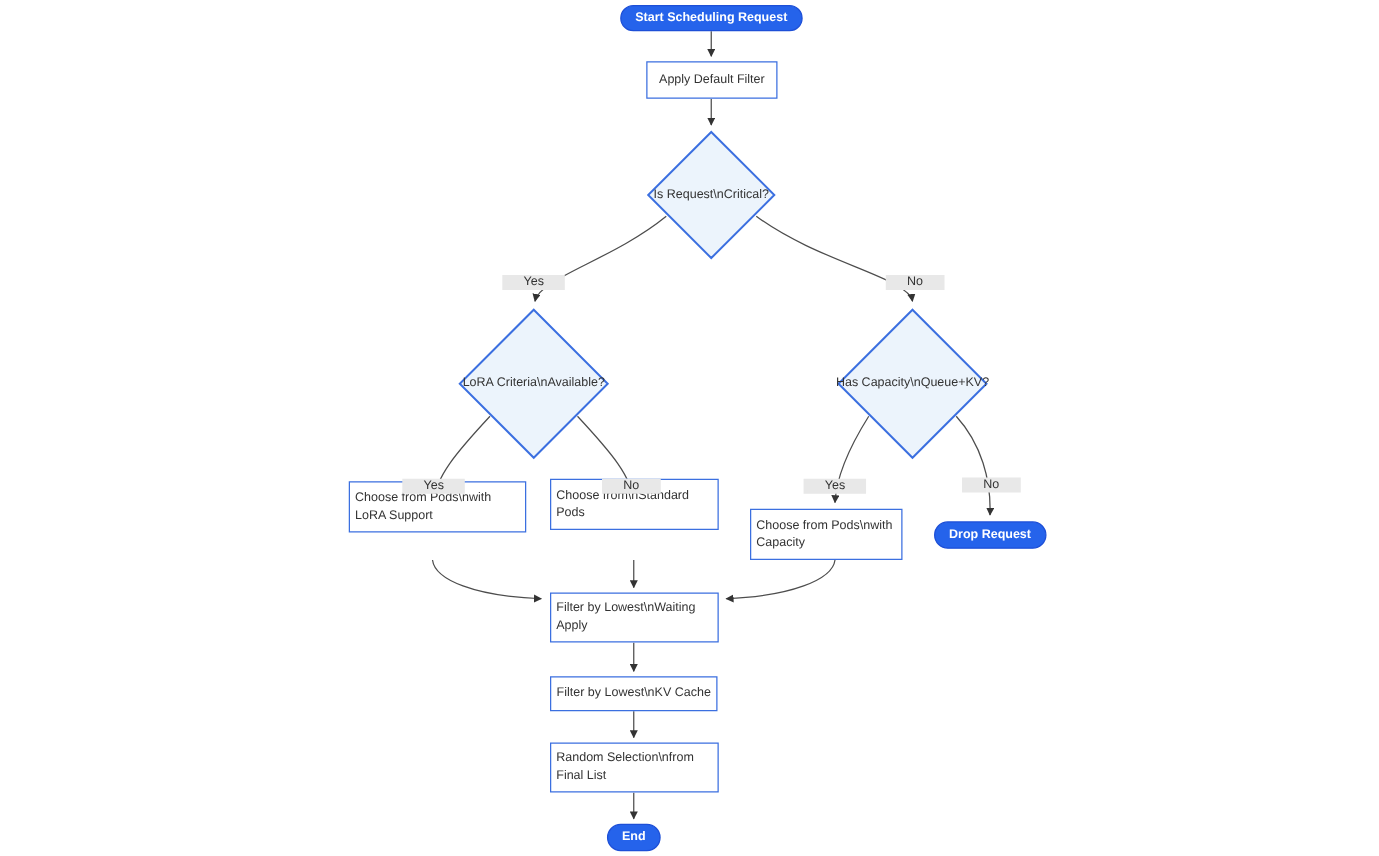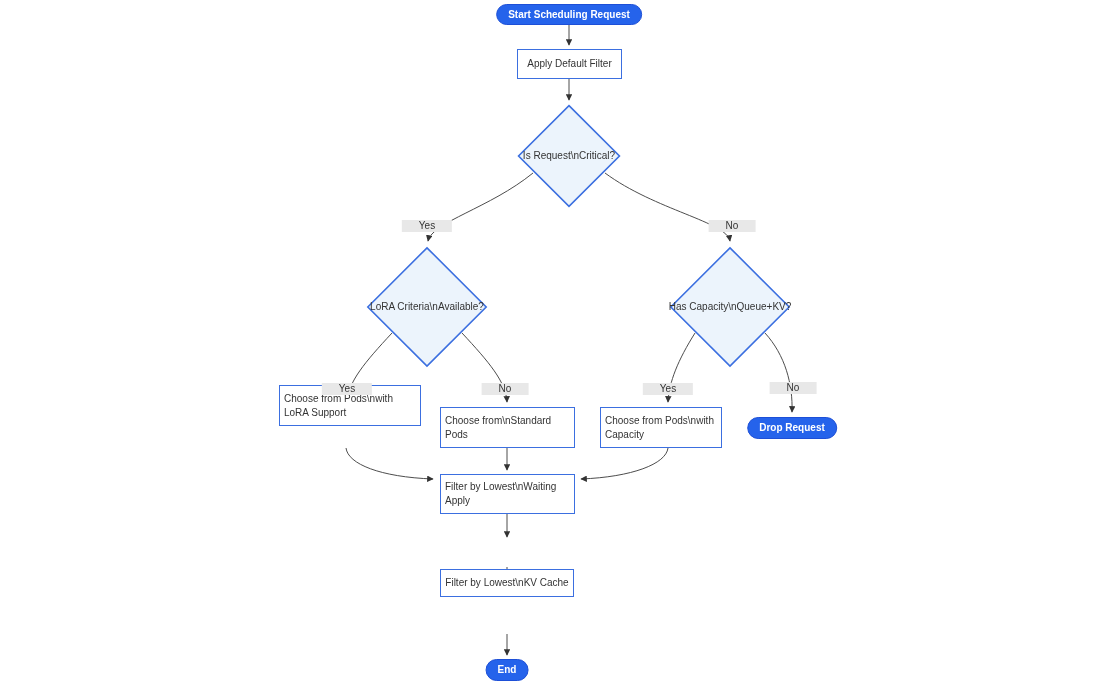--- a/index.html
+++ b/index.html
@@ -87,40 +87,43 @@
     <svg viewBox="0 0 100 100" preserveAspectRatio="none">
       <polygon points="50,1.5 98.5,50 50,98.5 1.5,50"></polygon>
     </svg>
     <span class="lbl">Has Capacity\nQueue+KV?</span>
   </div>
 
   <div class="node process" style="left:279px;top:385px;width:142px;height:41px;">
     <span>Choose from Pods\nwith LoRA Support</span>
   </div>
 
-  <div class="node process" style="left:440px;top:407px;width:135px;height:41px;">
+  <div class="node process" style="left:440px;top:383px;width:135px;height:41px;">
     <span>Choose from\nStandard Pods</span>
   </div>
 
   <div class="node process" style="left:600px;top:407px;width:122px;height:41px;">
     <span>Choose from Pods\nwith Capacity</span>
   </div>
 
   <div class="node stadium" style="left:792px;top:417px;height:22px;">
     <span>Drop Request</span>
   </div>
 
   <div class="node process" style="left:440px;top:474px;width:135px;height:40px;">
     <span>Filter by Lowest\nWaiting Apply</span>
   </div>
 
-  <div class="node process" style="left:440px;top:569px;width:134px;height:26px;">
+  <div class="node process" style="left:440px;top:541px;width:134px;height:26px;">
     <span>Filter by Lowest\nKV Cache</span>
   </div>
 
+  <div class="node process" style="left:440px;top:594px;width:135px;height:40px;">
+    <span>Random Selection\nfrom Final List</span>
+  </div>
 
   <div class="node stadium" style="left:507px;top:659px;height:22px;">
     <span>End</span>
   </div>
 
   <div class="edge-label" style="left:427px;top:226px;">Yes</div>
   <div class="edge-label" style="left:732px;top:226px;">No</div>
   <div class="edge-label" style="left:347px;top:389px;">Yes</div>
   <div class="edge-label" style="left:505px;top:389px;">No</div>
   <div class="edge-label" style="left:668px;top:389px;">Yes</div>

